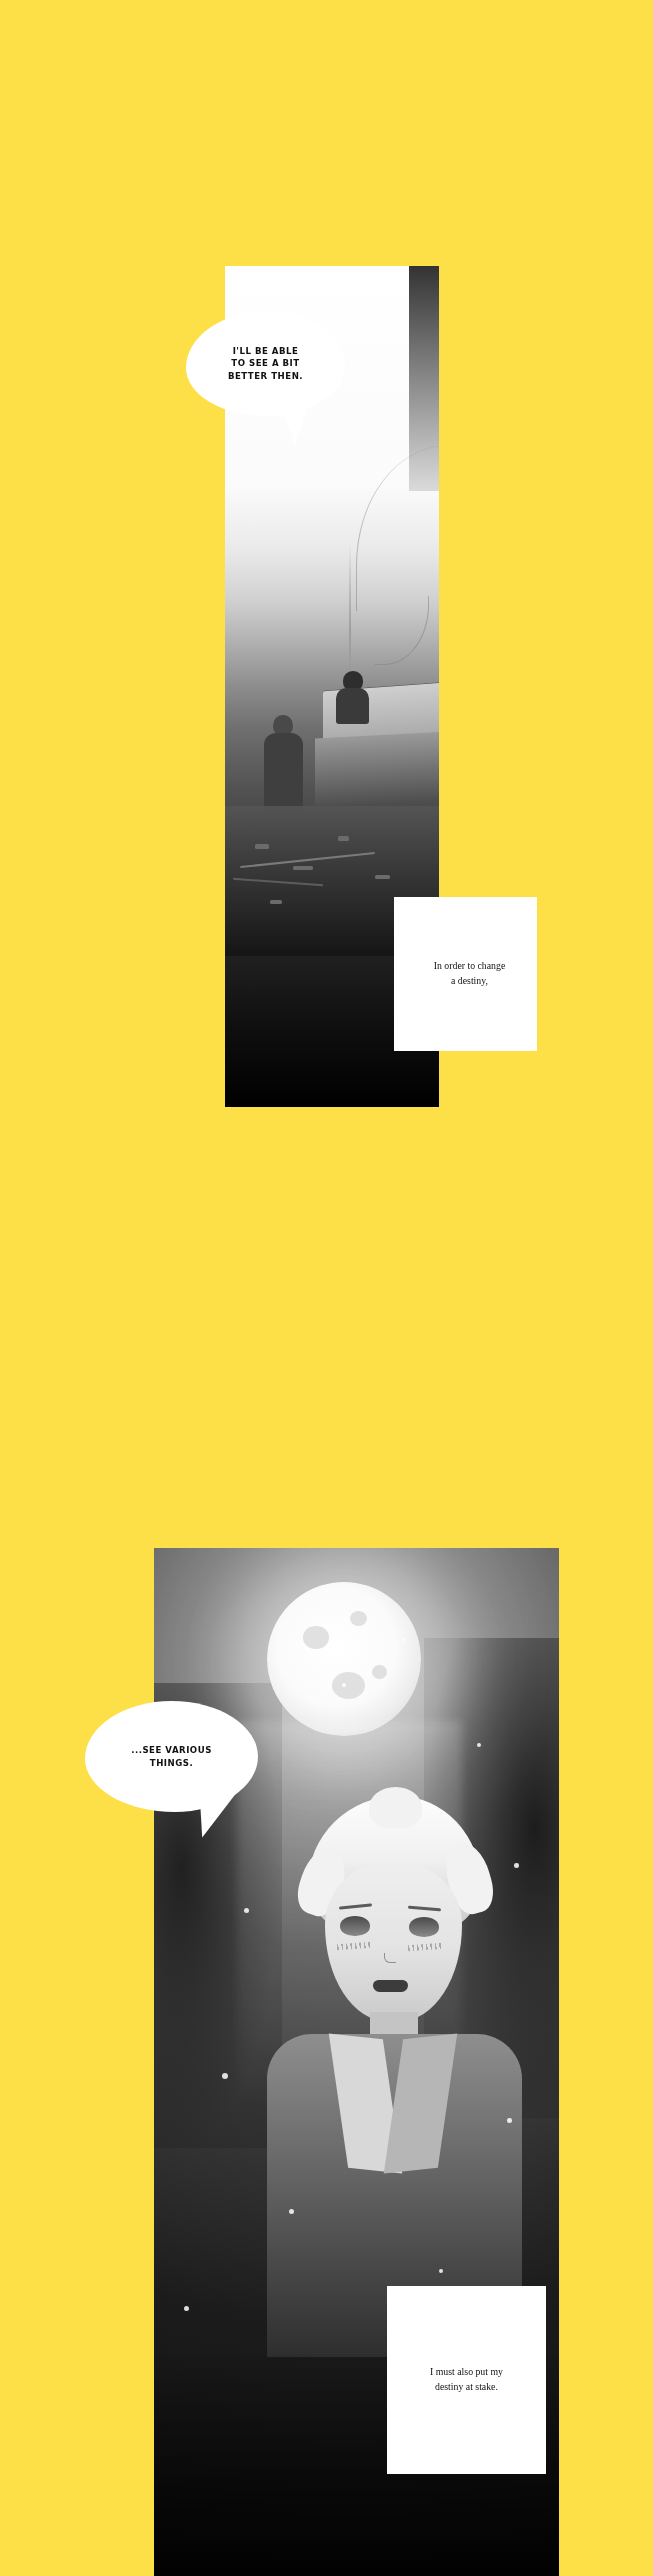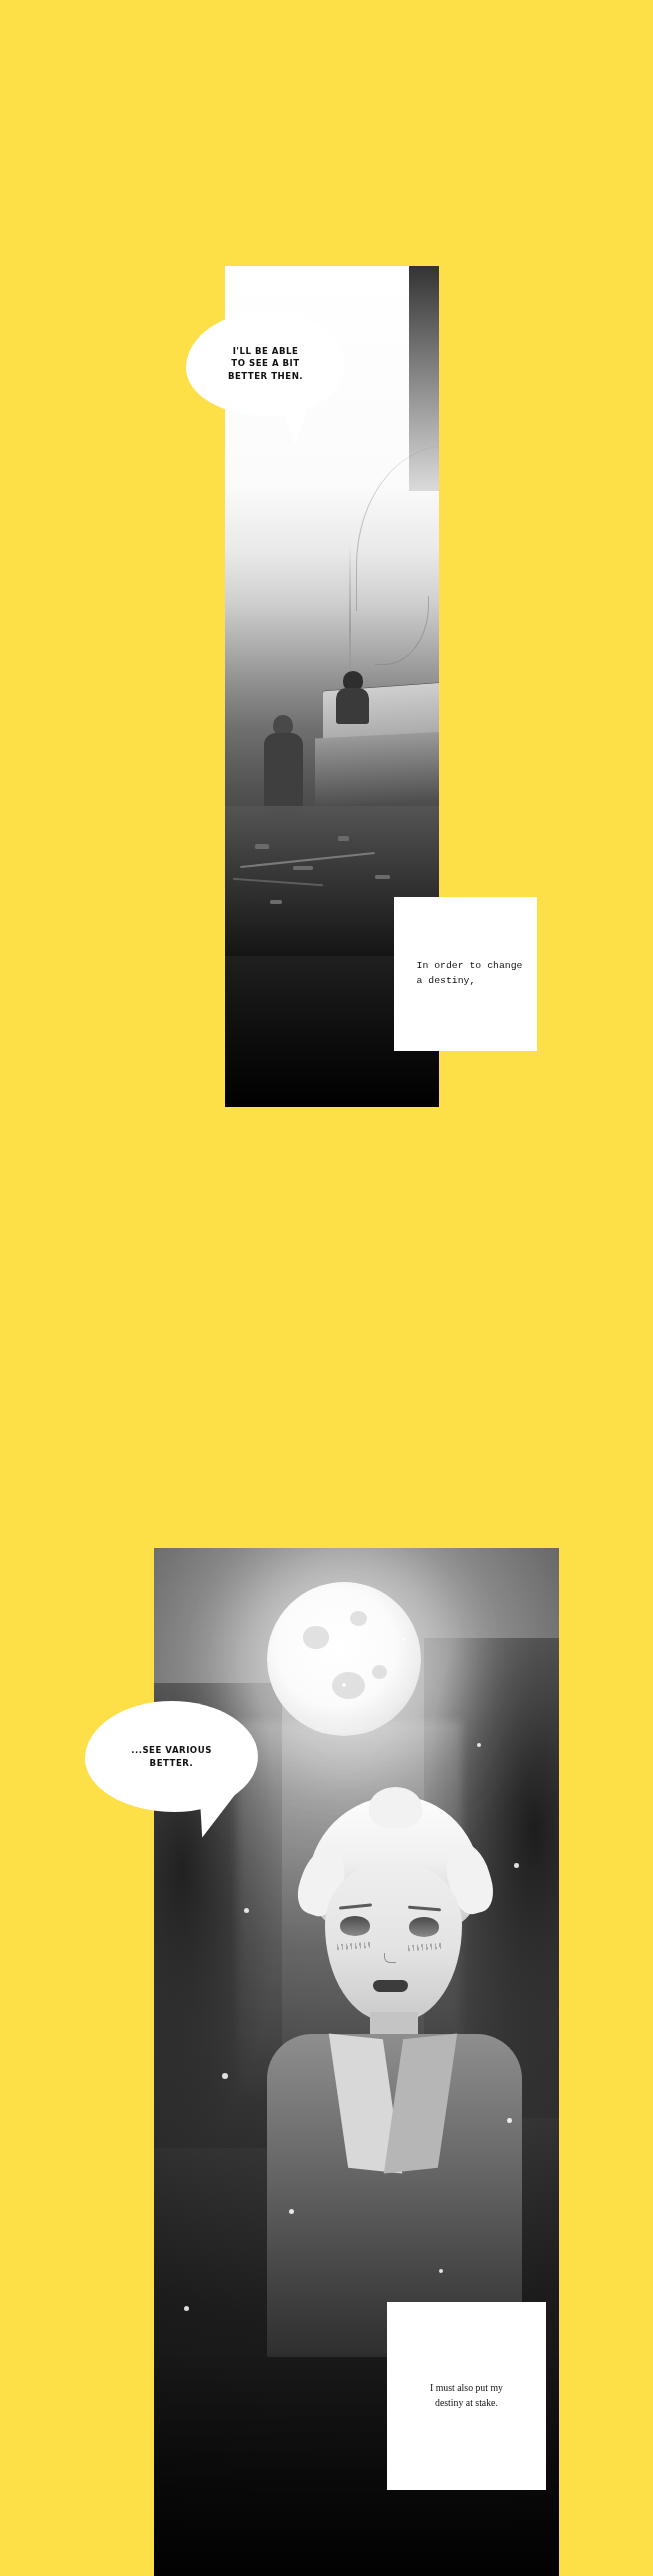--- a/index.html
+++ b/index.html
@@ -225,23 +225,24 @@
     left: 394px;
     top: 897px;
     width: 143px;
     height: 154px;
     background: #ffffff;
     display: flex;
     align-items: center;
     justify-content: center;
   }
   .narr1 .narr-text {
-    font-family: Liberation Mono, monospace;
+    font-family: Liberation Serif, serif;
     font-size: 9.8px;
     line-height: 1.5;
+    text-align: center;
     color: #111111;
     white-space: pre-line;
     margin-left: 8px;
   }
 
   
   .panel2 {
     position: absolute;
     left: 154px;
     top: 1548px;
@@ -458,21 +459,20 @@
   .narr2 {
     position: absolute;
     left: 387px;
     top: 2286px;
     width: 159px;
     height: 188px;
     background: #ffffff;
     display: flex;
     align-items: center;
     justify-content: center;
-    margin-top: 16px;
   }
   .narr2 .narr-text {
     font-family: "Liberation Serif", serif;
     font-size: 9.8px;
     line-height: 1.5;
     text-align: center;
     color: #111111;
     white-space: pre-line;
   }
 </style>
@@ -565,21 +565,21 @@
     <div class="snow" style="left:30px; top:758px; width:5.3px; height:5.3px;"></div>
     <div class="snow" style="left:375px; top:811px; width:4.5px; height:4.5px;"></div>
     <div class="snow" style="left:188px; top:135px; width:3.8px; height:3.8px;"></div>
     <div class="snow" style="left:248px; top:90px; width:3px; height:3px;"></div>
   </div>
 
   <div class="bubble2">
     <div class="bub-tail"></div>
     <div class="bub-body"></div>
     <div class="bub-text">...SEE VARIOUS
-BETTER.</div>
+THINGS.</div>
   </div>
 
   <div class="narr2">
     <div class="narr-text">I must also put my
 destiny at stake.</div>
   </div>
 
 </div>
 
 

